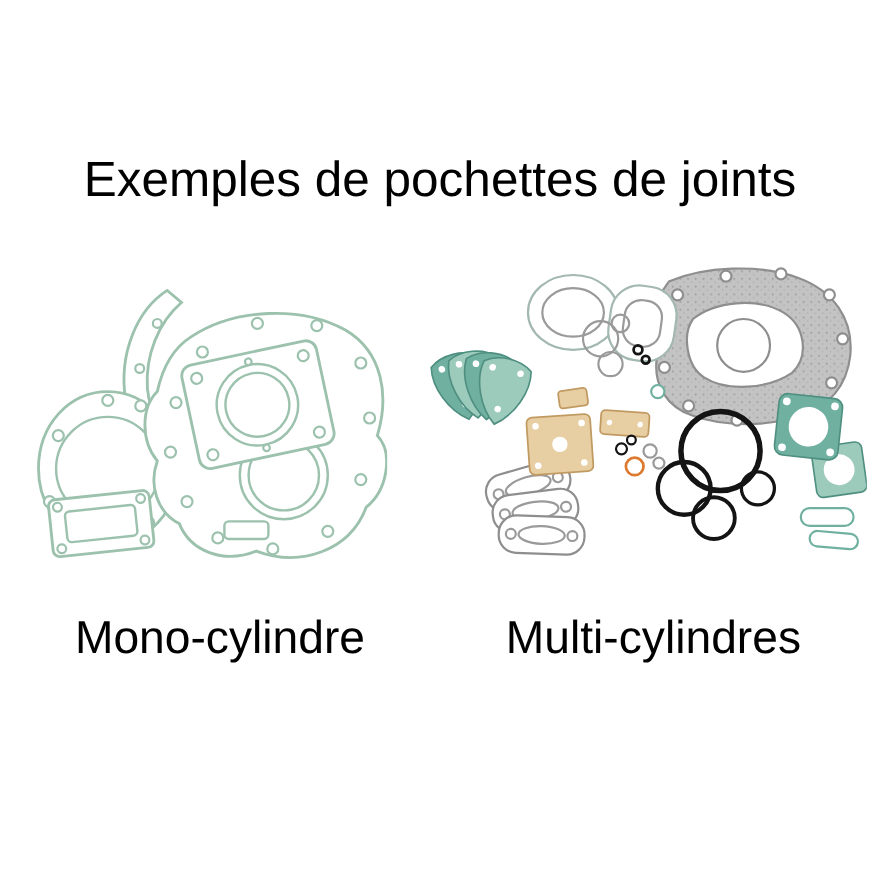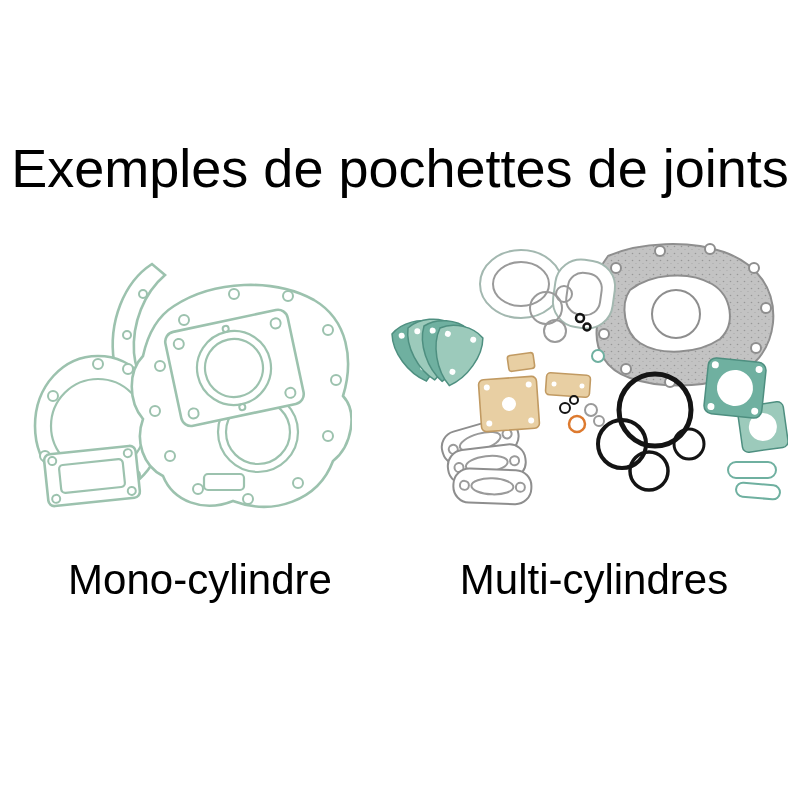--- a/index.html
+++ b/index.html
@@ -7,21 +7,21 @@
     width:800px; height:800px;
     background:#ffffff;
     font-family:"Liberation Sans", sans-serif;
   }
   .stage {
     position:relative; width:800px; height:800px;
     background:var(--background,#ffffff); overflow:hidden;
   }
   .title {
     position:absolute; top:136px; left:0; width:100%;
-    text-align:center; font-size:54px; line-height:1.2;
+    text-align:center; font-size:45px; line-height:1.2;
     color:var(--text,#000000); font-weight:400;
   }
   .fig { position:absolute; }
   .kit-label {
     position:absolute; top:556px; font-size:42px; font-weight:400;
     color:var(--text,#000000); text-align:center;
   }
   .kit-label.left  { left:0px;   width:400px; }
   .kit-label.right { left:388px; width:412px; }
 

